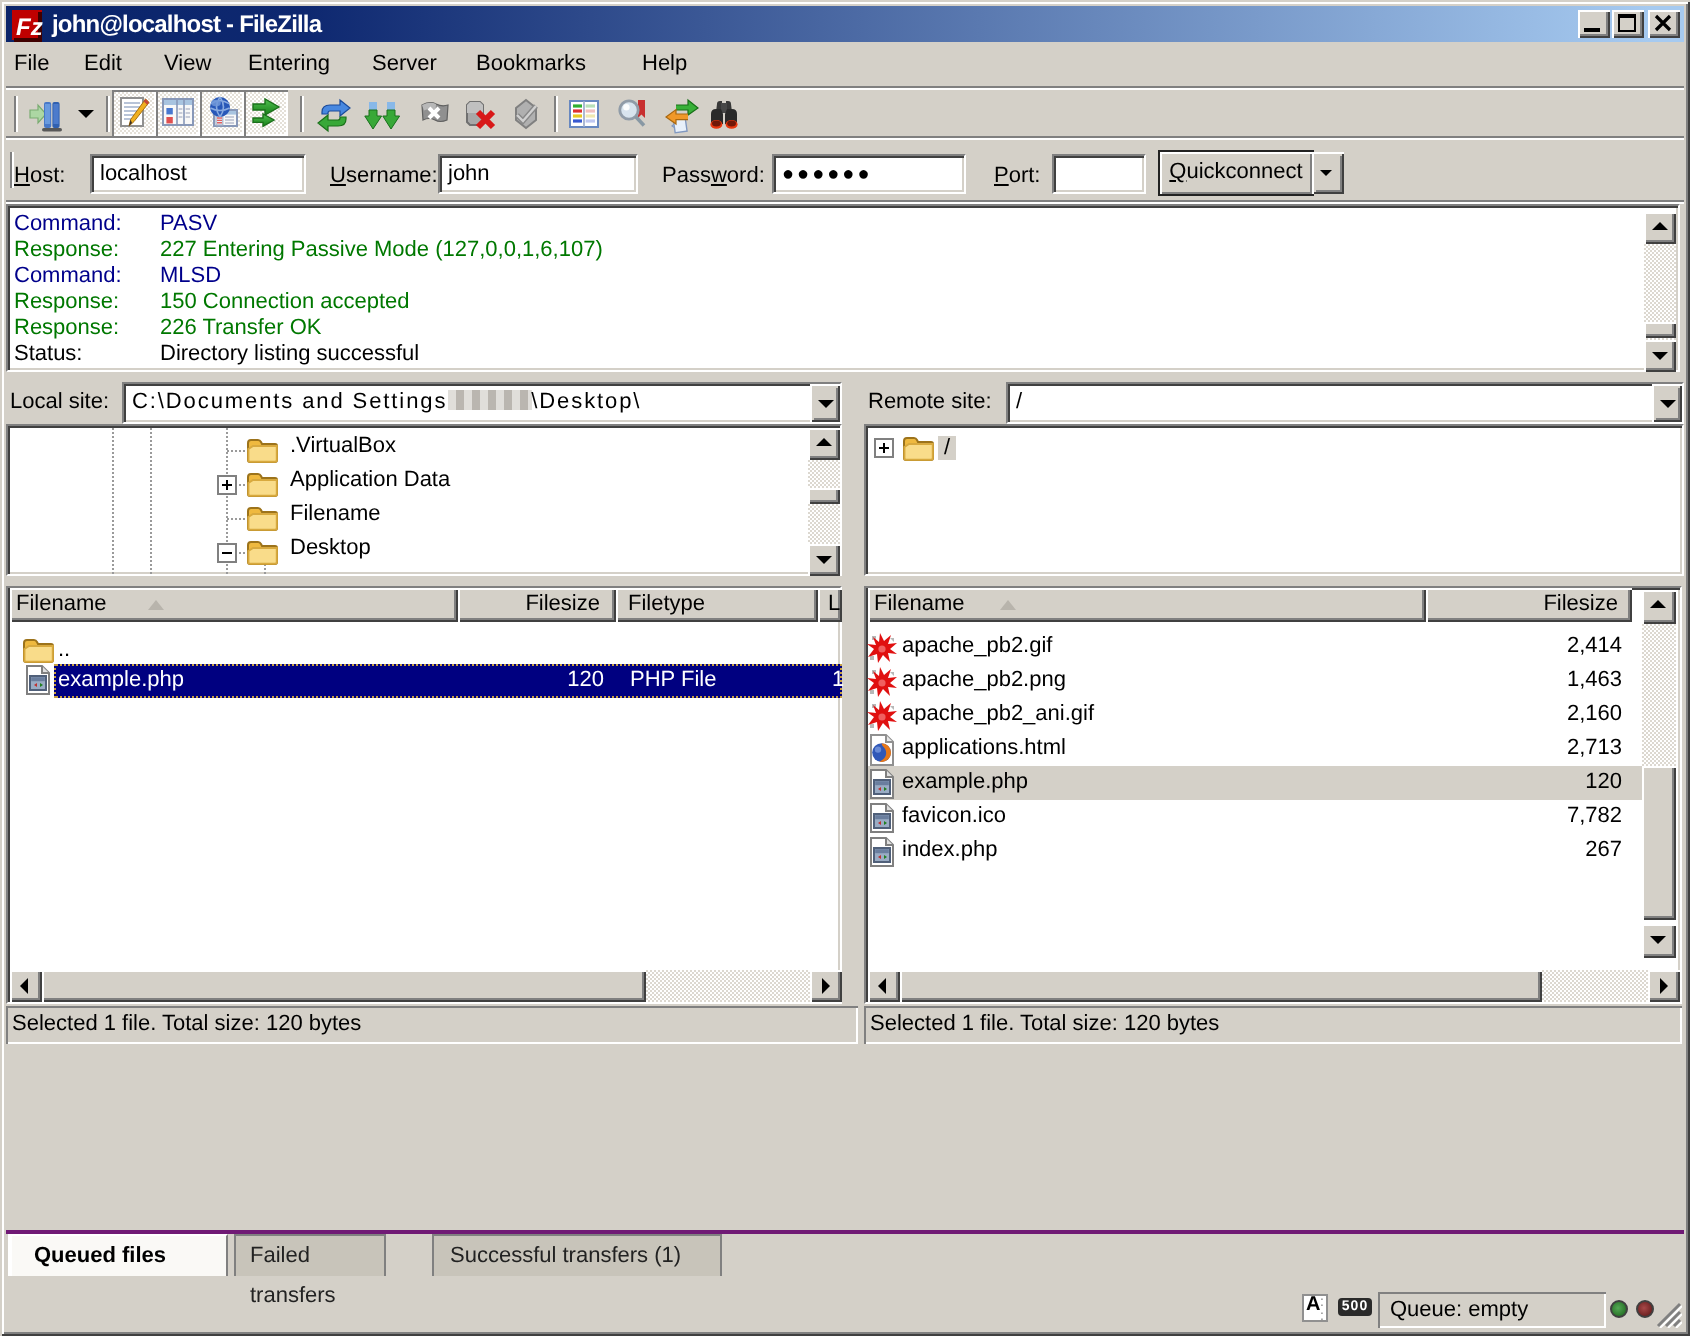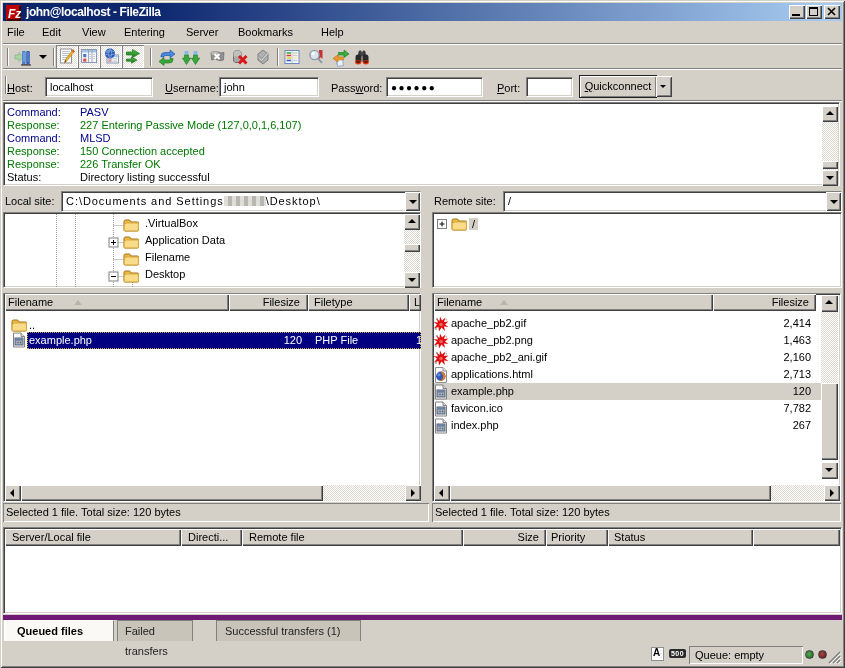--- a/index.html
+++ b/index.html
@@ -440,30 +440,21 @@
         </div>
       <div class="thumb" style="left:16px; top:0; width:321px; height:16px"></div>
       <div class="dither abs" style="left:337px; top:0; width:53px; height:16px"></div>
       <div class="sb-btn" style="left:390px; top:0; width:16px; height:16px">
           <div class="arr" style="left:6px;top:4px;border-top:4px solid transparent;border-bottom:4px solid transparent;border-left:4px solid #000"></div>
         </div>
     </div>
   </div>
   <div class="abs sunk1" style="left:3px; top:503px; width:426px; height:19px; line-height:19px; padding-left:3px; background:#D4D0C8">Selected 1 file. Total size: 120 bytes</div>
   <div class="abs sunk1" style="left:432px; top:503px; width:409px; height:19px; line-height:19px; padding-left:3px; background:#D4D0C8">Selected 1 file. Total size: 120 bytes</div>
-  <div id="queue" class="abs sunk2" style="left:3px; top:527px; width:839px; height:87px;">
-    <div class="hdrbtn" style="left:1px; top:1px; width:176px; padding-left:7px">Server/Local file</div>
-    <div class="hdrbtn" style="left:177px; top:1px; width:61px; padding-left:7px">Directi...</div>
-    <div class="hdrbtn" style="left:238px; top:1px; width:221px; padding-left:7px">Remote file</div>
-    <div class="hdrbtn cellR" style="left:459px; top:1px; width:83px; padding-right:7px">Size</div>
-    <div class="hdrbtn" style="left:542px; top:1px; width:62px; padding-left:5px">Priority</div>
-    <div class="hdrbtn" style="left:604px; top:1px; width:145px; padding-left:6px">Status</div>
-    <div class="hdrbtn" style="left:749px; top:1px; width:87px"></div>
-  </div>
-  <div id="tabs" class="abs" style="left:3px; top:615px; width:839px; height:24px; border-top:5px solid #701a75">
+  <div id="tabs" class="abs" style="left:3px; top:615px; width:839px; height:24px; border-top:2px solid #701a75">
     <div class="tab" style="left:1px; width:110px; background:#FAF9F6; font-weight:bold; padding-left:12px; border-color:#fff #808080 #808080 #fff; box-shadow:inset 1px 0 0 #fff">Queued files</div>
     <div class="tab" style="left:114px; width:76px; background:#C8C4BA; padding-left:7px; color:#222">Failed transfers</div>
     <div class="tab" style="left:213px; width:145px; background:#C8C4BA; padding-left:8px; color:#222">Successful transfers (1)</div>
   </div>
   <div id="sbar" class="abs" style="left:3px; top:645px; width:839px; height:20px;">
     <div class="abs" style="left:648px; top:2px; width:13px; height:14px; background:#fff; border:1px solid #909090">
       <span style="position:absolute;left:1px;top:-1px;font-size:10px;font-weight:bold">A</span>
       <span style="position:absolute;left:8px;top:0;font-size:7px;color:#888">:<br>:</span>
     </div>
     <div class="abs" style="left:666px; top:4px; width:17px; height:9px; background:#2A2A2A; border-radius:2px; color:#fff; font-size:7px; font-weight:bold; text-align:center; line-height:9px; letter-spacing:0.5px">500</div>

